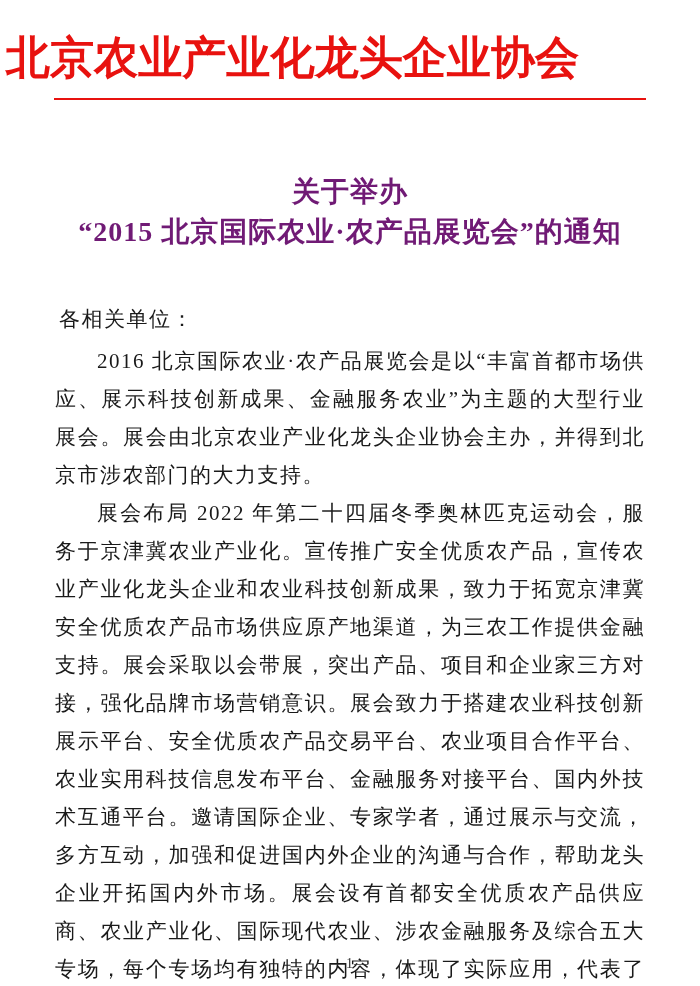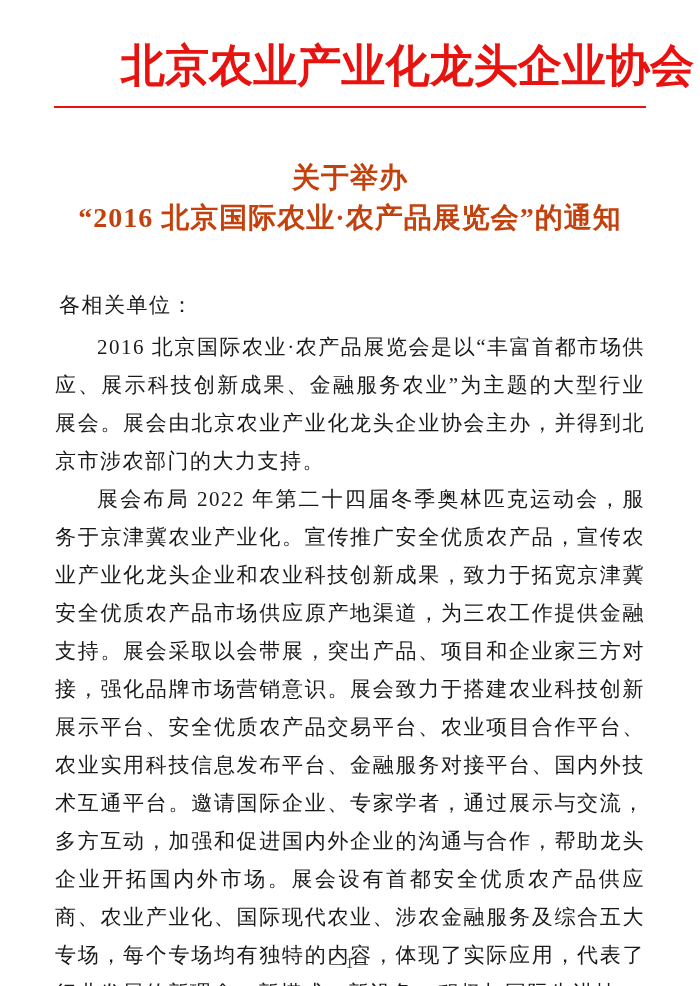--- a/index.html
+++ b/index.html
@@ -12,46 +12,46 @@
     width: 700px;
     height: 986px;
     margin: 0 auto;
     background: #ffffff;
     overflow: hidden;
     font-family: "Liberation Serif", "DejaVu Serif", serif;
     color: #1a1a1a;
   }
   
   .org-header {
-    padding-top: 36px;
-    text-align: right;
+    padding-top: 28px;
+    text-align: left;
   }
   .org-name {
     display: inline-block;
     font-size: 45px;
     line-height: 60px;
     font-weight: bold;
     color: var(--accent, #e8120f);
     letter-spacing: 0px;
     white-space: nowrap;
     transform: scaleX(0.98);
   }
   .org-rule {
     height: 0;
     border-top: 2px solid var(--accent, #e8120f);
     margin: 10px 54px 0 54px;
   }
   
   .doc-title {
-    margin-top: 50px;
+    margin-top: 72px;
     text-align: center;
     font-weight: bold;
     font-size: 28px;
     line-height: 40px;
-    color: #c2410c;
+    color: #701a75;
     letter-spacing: 1px;
   }
   
   .doc-body {
     margin: 48px 55px 0 55px;
     font-size: 21px;
     line-height: 38px;
     letter-spacing: 1.5px;
     text-align: justify;
     text-justify: inter-character;
@@ -83,21 +83,21 @@
 <div class="page">
 
   <div class="org-header">
     <span class="org-name">北京农业产业化龙头企业协会</span>
   </div>
 
   <div class="org-rule"></div>
 
   <div class="doc-title">
     <div>关于举办</div>
-    <div>“2016 北京国际农业·农产品展览会”的通知</div>
+    <div>“2015 北京国际农业·农产品展览会”的通知</div>
   </div>
 
   <div class="doc-body">
     <p class="salutation">各相关单位：</p>
     <p class="paragraph">2016 北京国际农业·农产品展览会是以“丰富首都市场供应、展示科技创新成果、金融服务农业”为主题的大型行业展会。展会由北京农业产业化龙头企业协会主办，并得到北京市涉农部门的大力支持。</p>
     <p class="paragraph">展会布局 2022 年第二十四届冬季奥林匹克运动会，服务于京津冀农业产业化。宣传推广安全优质农产品，宣传农业产业化龙头企业和农业科技创新成果，致力于拓宽京津冀安全优质农产品市场供应原产地渠道，为三农工作提供金融支持。展会采取以会带展，突出产品、项目和企业家三方对接，强化品牌市场营销意识。展会致力于搭建农业科技创新展示平台、安全优质农产品交易平台、农业项目合作平台、农业实用科技信息发布平台、金融服务对接平台、国内外技术互通平台。邀请国际企业、专家学者，通过展示与交流，多方互动，加强和促进国内外企业的沟通与合作，帮助龙头企业开拓国内外市场。展会设有首都安全优质农产品供应商、农业产业化、国际现代农业、涉农金融服务及综合五大专场，每个专场均有独特的内容，体现了实际应用，代表了行业发展的新理念、新模式、新设备，积极与国际先进技</p>
   </div>
 
   <div class="page-footer">—1—</div>
 

